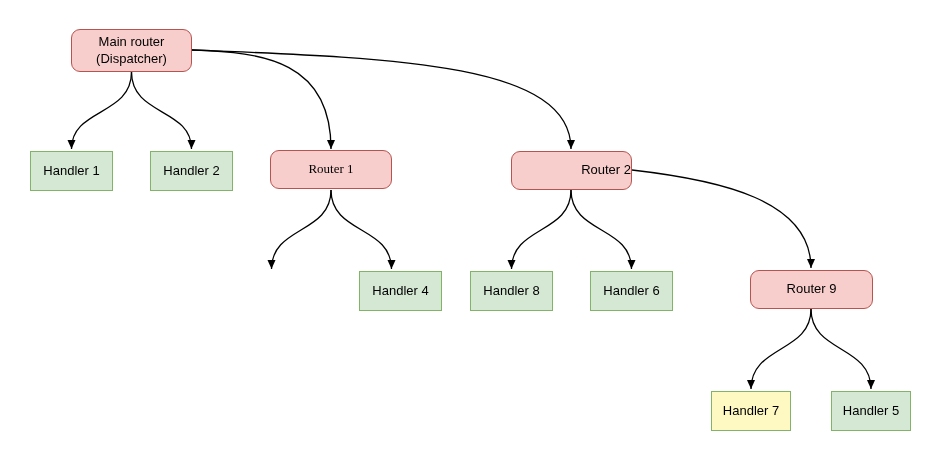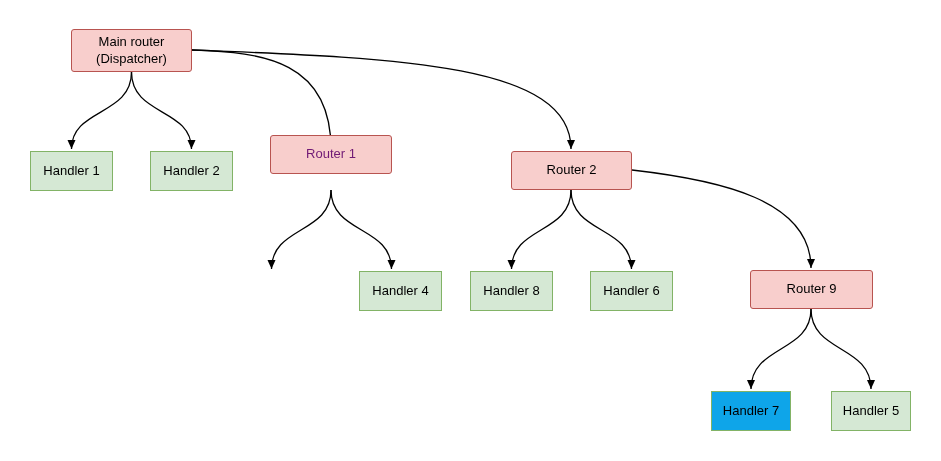--- a/index.html
+++ b/index.html
@@ -11,21 +11,21 @@
   }
   .canvas{position:absolute;left:0;top:0;width:941px;height:461px;}
   svg.edges{position:absolute;left:0;top:0;width:941px;height:461px;}
   path.edge{fill:none;stroke-width:1.3px;}
   .node{
     position:absolute;
     display:flex;align-items:center;justify-content:center;
     box-sizing:border-box;
     font-size:13px;color:#000000;text-align:center;
   }
-  .node.router{border-radius:3px;}
+  .node.router{border-radius:9px;}
   .node .label{white-space:pre-line;line-height:1.3;}
 </style>
 </head>
 <body style="background: rgb(255, 255, 255);">
 
 <div class="canvas">
 
   <svg class="edges" viewBox="0 0 941 461">
     <defs>
       <marker id="arrowhead" markerUnits="userSpaceOnUse" markerWidth="11" markerHeight="10" refX="10" refY="5" orient="auto">
@@ -48,38 +48,38 @@
   <div class="node router" style="left: 71px; top: 29px; width: 121px; height: 43px; background: rgb(248, 206, 204); border: 1.3px solid rgb(184, 84, 80); color: rgb(0, 0, 0);">
       <span class="label">Main router
 (Dispatcher)</span>
     </div>
   <div class="node handler" style="left: 30px; top: 151px; width: 83px; height: 40px; background: rgb(213, 232, 212); border: 1.3px solid rgb(130, 179, 102); color: rgb(0, 0, 0);">
       <span class="label">Handler 1</span>
     </div>
   <div class="node handler" style="left: 150px; top: 151px; width: 83px; height: 40px; background: rgb(213, 232, 212); border: 1.3px solid rgb(130, 179, 102); color: rgb(0, 0, 0);">
       <span class="label">Handler 2</span>
     </div>
-  <div class="node router" style="left: 270px; top: 135px; width: 122px; height: 39px; background: rgb(248, 206, 204); border: 1.3px solid rgb(184, 84, 80); color: #701a75;">
+  <div class="node router" style="left: 270px; top: 150px; width: 122px; height: 39px; background: rgb(248, 206, 204); border: 1.3px solid rgb(184, 84, 80); color: #000000; font-family: Liberation Serif, serif;">
       <span class="label">Router 1</span>
     </div>
-  <div class="node router" style="left: 511px; top: 151px; width: 121px; height: 39px; background: rgb(248, 206, 204); border: 1.3px solid rgb(184, 84, 80); color: rgb(0, 0, 0);">
+  <div class="node router" style="left: 511px; top: 151px; width: 121px; height: 39px; background: rgb(248, 206, 204); border: 1.3px solid rgb(184, 84, 80); color: rgb(0, 0, 0); justify-content: flex-end;">
       <span class="label">Router 2</span>
     </div>
   <div class="node handler" style="left: 359px; top: 271px; width: 83px; height: 40px; background: rgb(213, 232, 212); border: 1.3px solid rgb(130, 179, 102); color: rgb(0, 0, 0);">
       <span class="label">Handler 4</span>
     </div>
   <div class="node handler" style="left: 470px; top: 271px; width: 83px; height: 40px; background: rgb(213, 232, 212); border: 1.3px solid rgb(130, 179, 102); color: rgb(0, 0, 0);">
       <span class="label">Handler 8</span>
     </div>
   <div class="node handler" style="left: 590px; top: 271px; width: 83px; height: 40px; background: rgb(213, 232, 212); border: 1.3px solid rgb(130, 179, 102); color: rgb(0, 0, 0);">
       <span class="label">Handler 6</span>
     </div>
   <div class="node router" style="left: 750px; top: 270px; width: 123px; height: 39px; background: rgb(248, 206, 204); border: 1.3px solid rgb(184, 84, 80); color: rgb(0, 0, 0);">
       <span class="label">Router 9</span>
     </div>
-  <div class="node handler" style="left: 711px; top: 391px; width: 80px; height: 40px; background: #0ea5e9; border: 1.3px solid rgb(130, 179, 102); color: rgb(0, 0, 0);">
+  <div class="node handler" style="left: 711px; top: 391px; width: 80px; height: 40px; background: #fef9c3; border: 1.3px solid rgb(130, 179, 102); color: rgb(0, 0, 0);">
       <span class="label">Handler 7</span>
     </div>
   <div class="node handler" style="left: 831px; top: 391px; width: 80px; height: 40px; background: rgb(213, 232, 212); border: 1.3px solid rgb(130, 179, 102); color: rgb(0, 0, 0);">
       <span class="label">Handler 5</span>
     </div>
 
 </div>
 
 </body></html>

